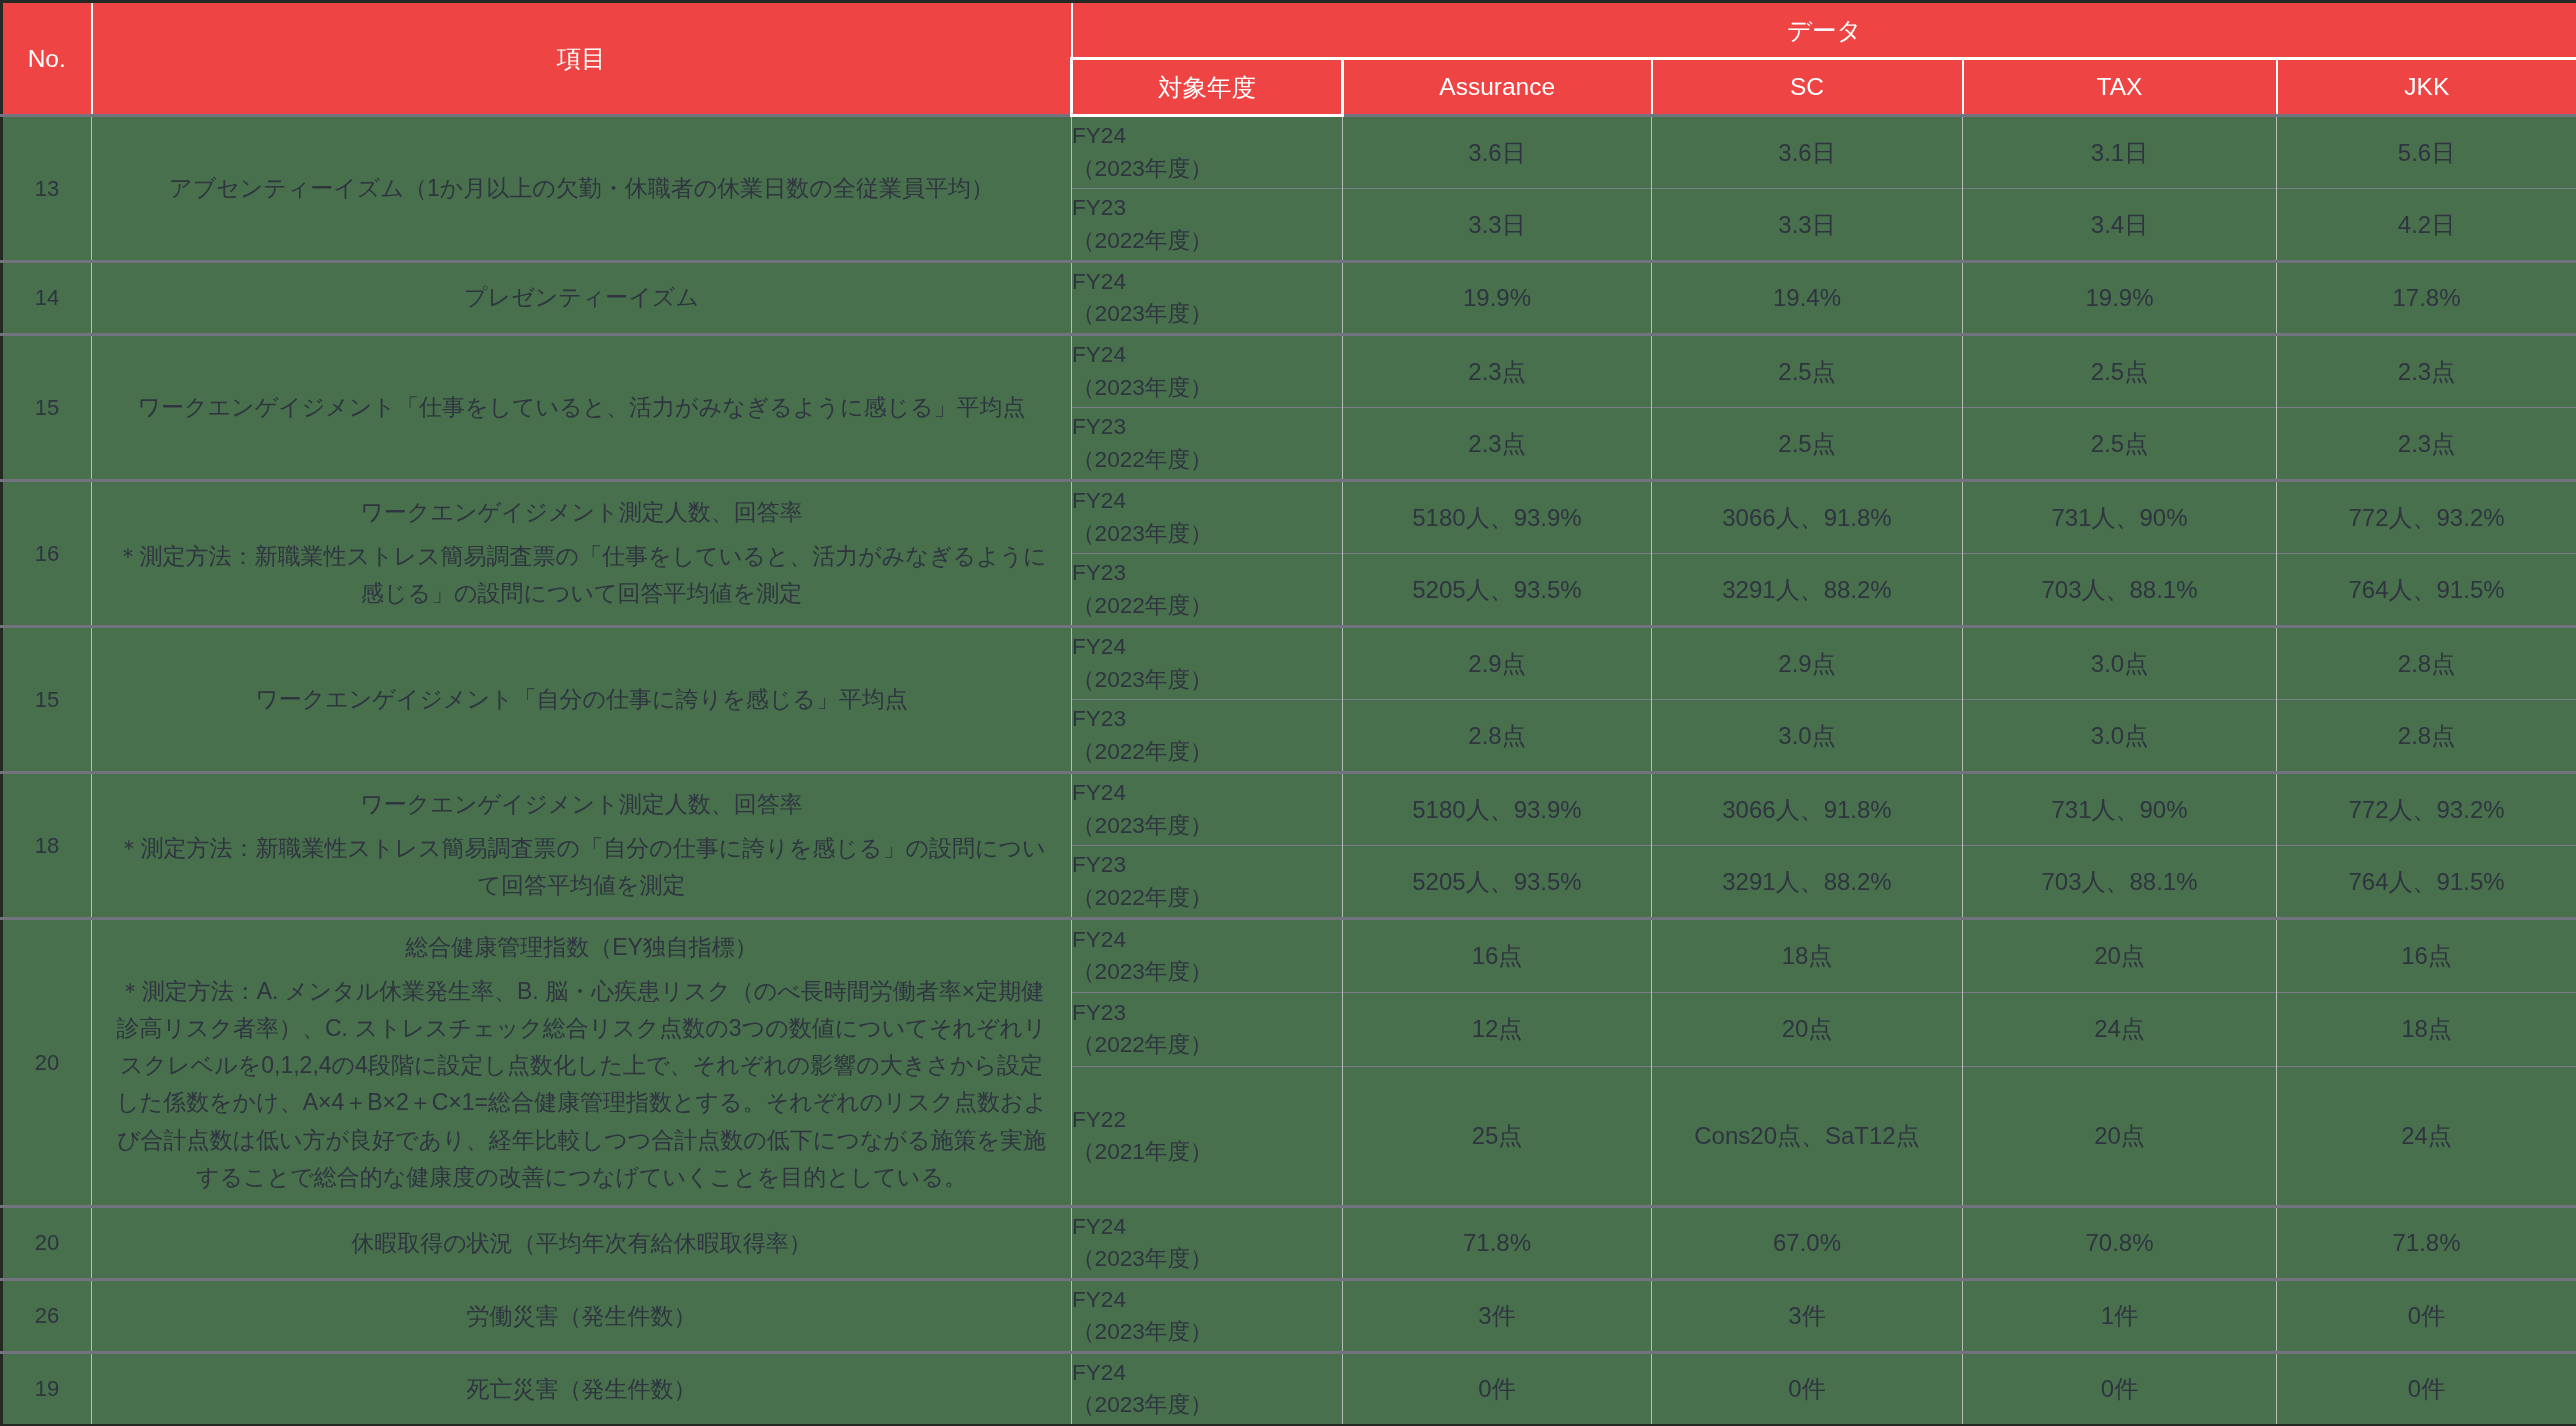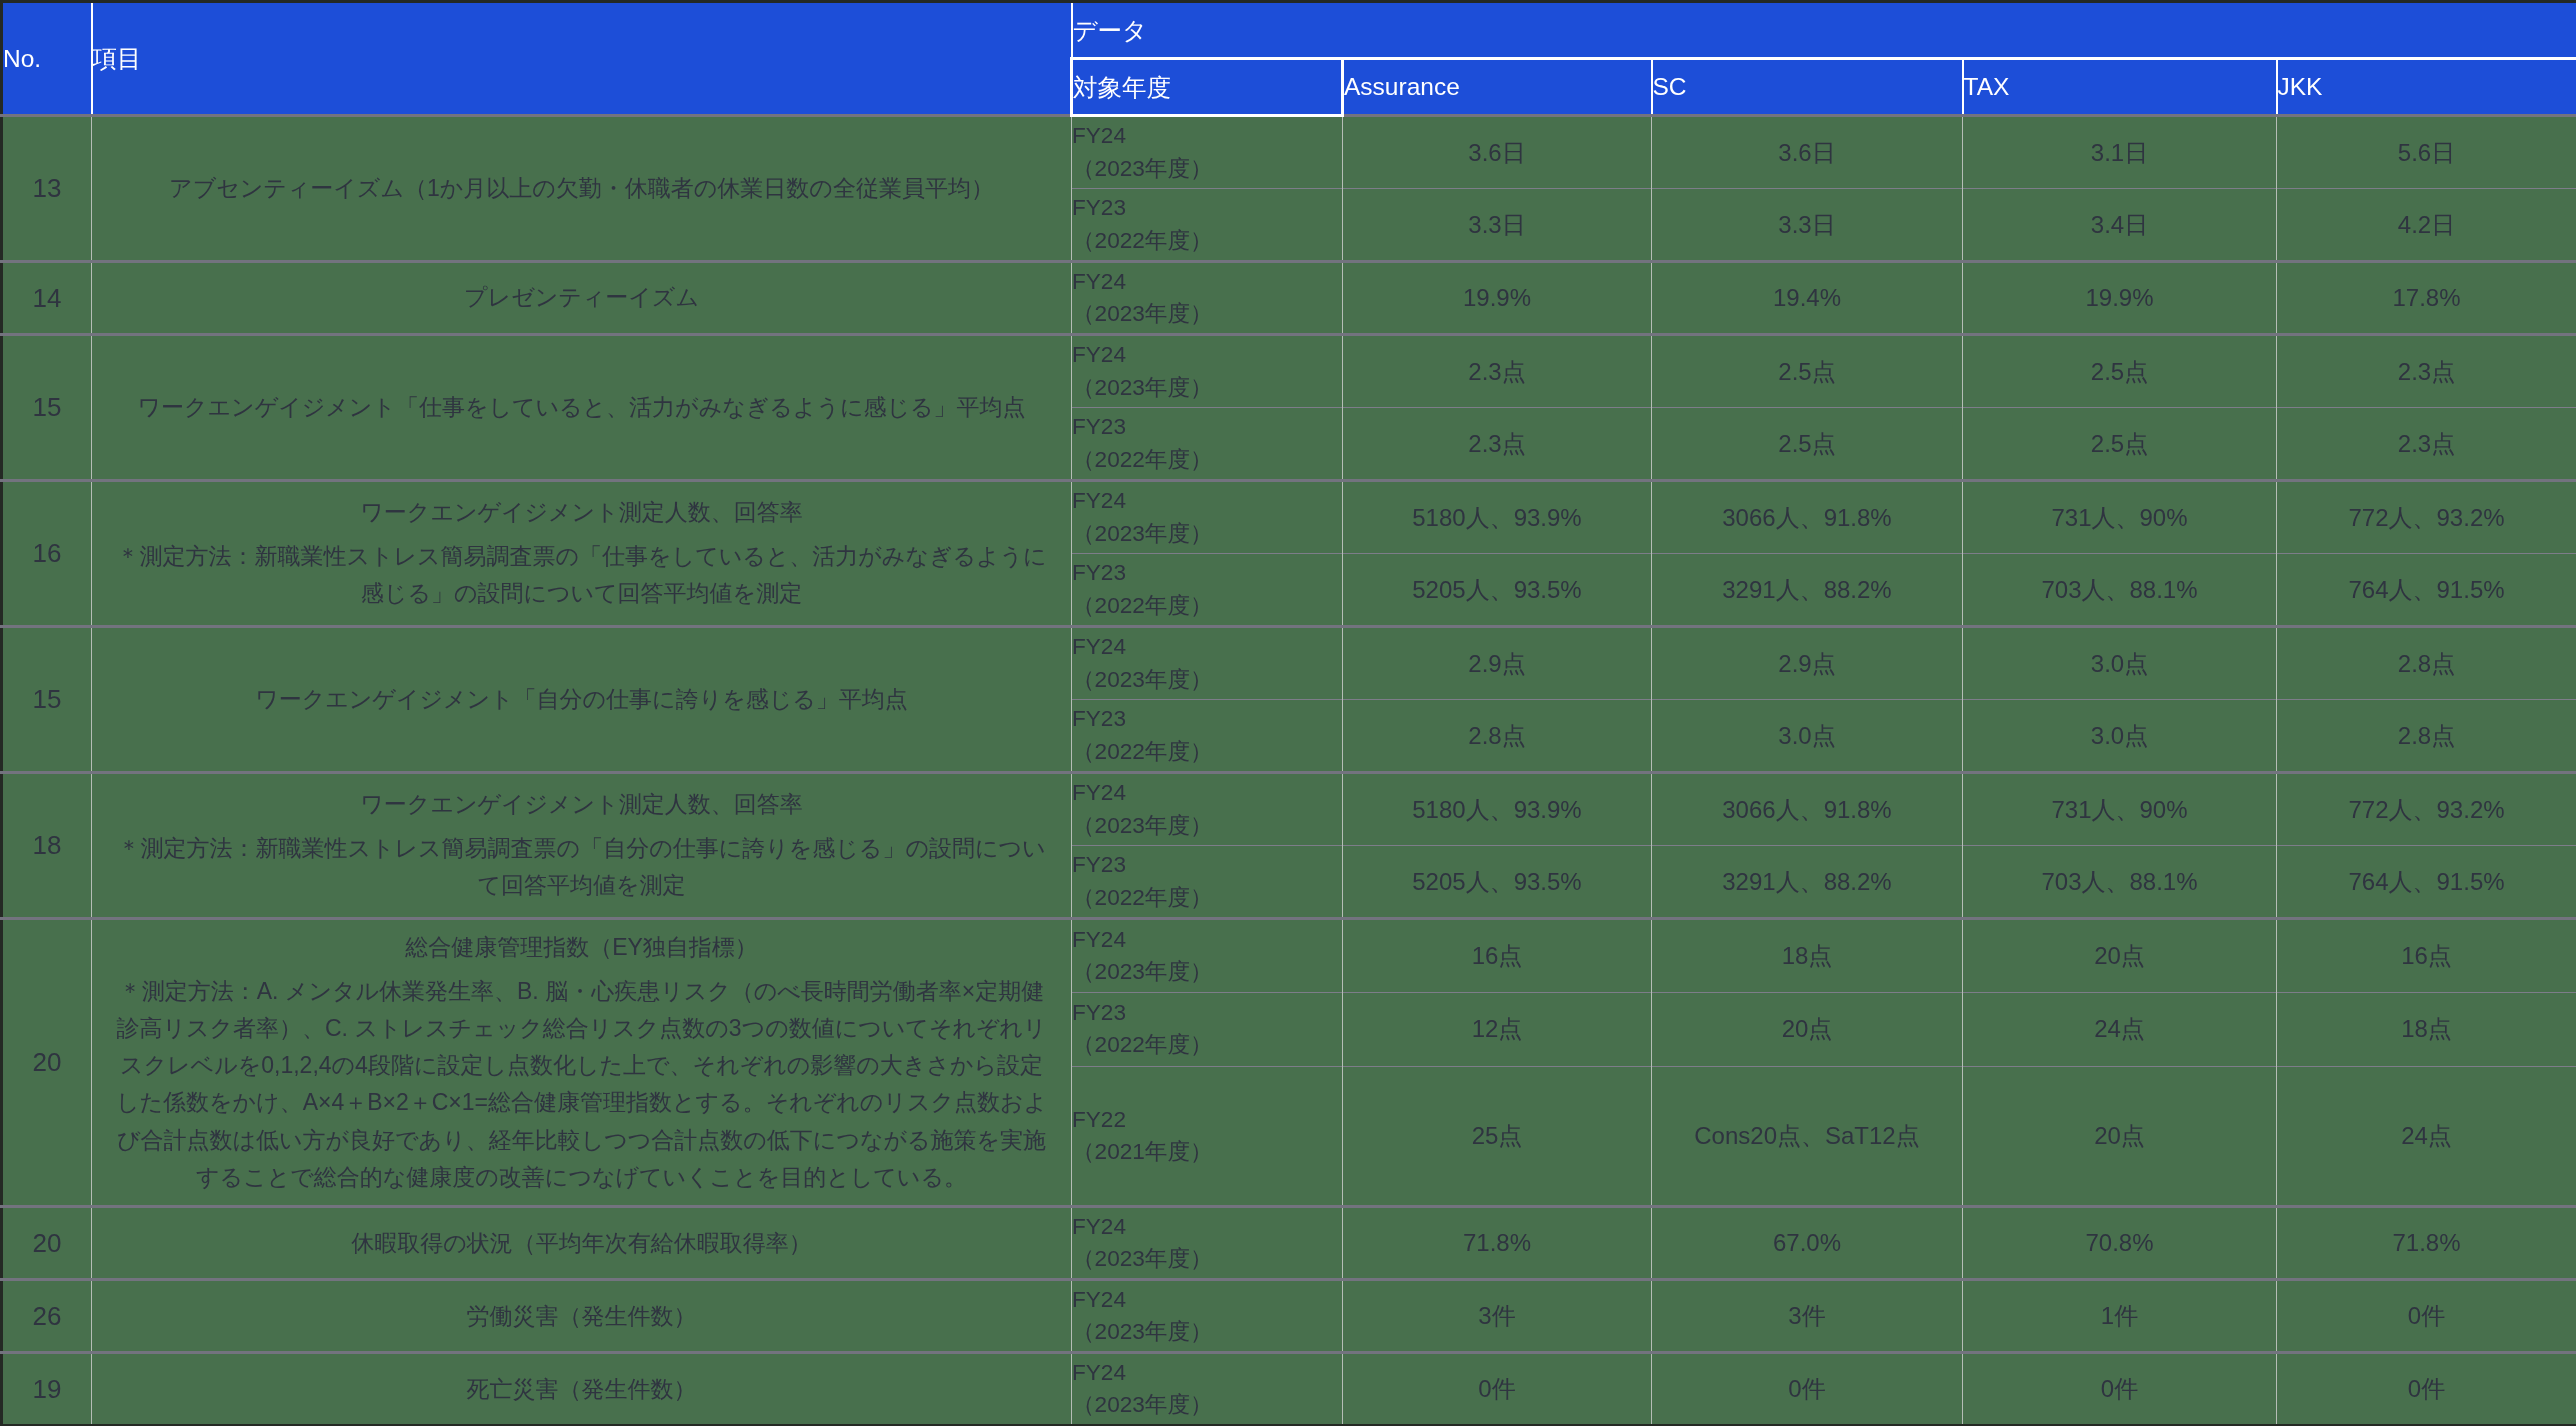--- a/index.html
+++ b/index.html
@@ -20,25 +20,25 @@
   table#metrics {
     width: 2576px;
     table-layout: fixed;
     border-collapse: collapse;
     background: #48704D;
     border: 3.2px solid #242924;
   }
 
   
   thead th {
-    background: #1d4ed8;
+    background: #ef4444;
     color: #ffffff;
     font-weight: 400;
     font-size: 24.5px;
-    text-align: left;
+    text-align: center;
     vertical-align: middle;
     border: 2.6px solid #ffffff;
     padding: 0;
     margin-left: 44px;
   }
   thead tr.head-top    { height: 57px; }
   thead tr.head-bottom { height: 57px; }
   thead th.th-data { border-bottom: 3.9px solid #ffffff; }
   thead th.th-year { border: 3.9px solid #ffffff; }
 
@@ -51,21 +51,21 @@
     vertical-align: middle;
     border-left: 1.9px solid #B5BDB6;
     border-right: 1.9px solid #B5BDB6;
     padding: 0;
   }
   tbody tr.group-start td { border-top: 3.2px solid #73737F; }
   tbody tr.sub-row td     { border-top: 1.9px solid #7D7D89; }
 
   td.cell-no {
     text-align: center;
-    font-size: 26px;
+    font-size: 22px;
   }
   td.cell-item {
     text-align: center;
     padding: 9px 17px;
     font-size: 23px;
     line-height: 1.62;
   }
   .item-note { margin-top: 6.4px; }
 
   td.cell-year {

